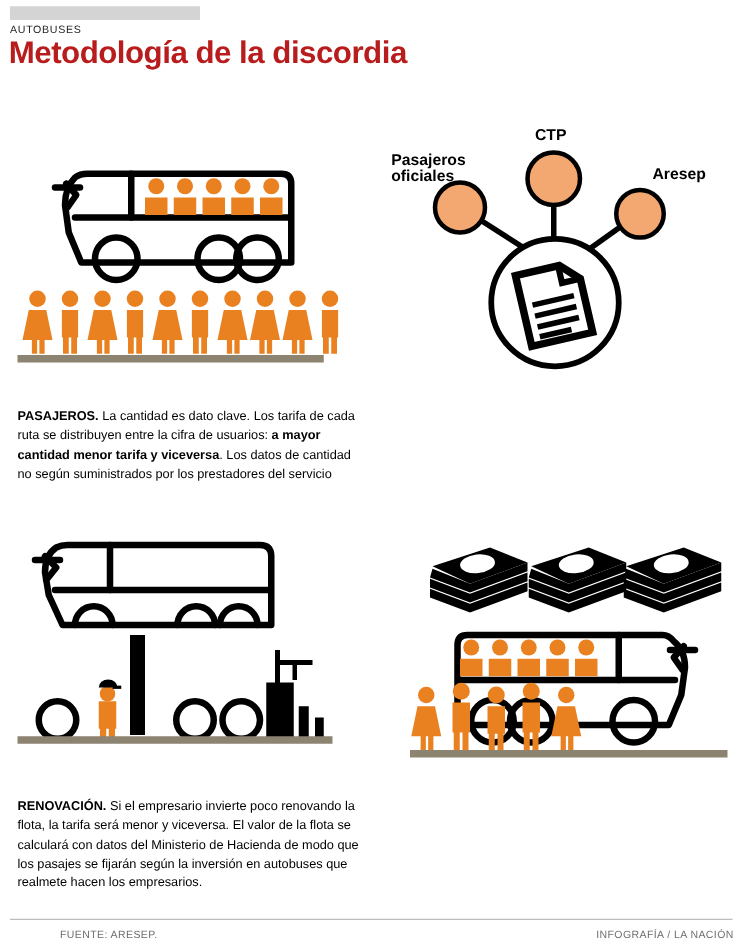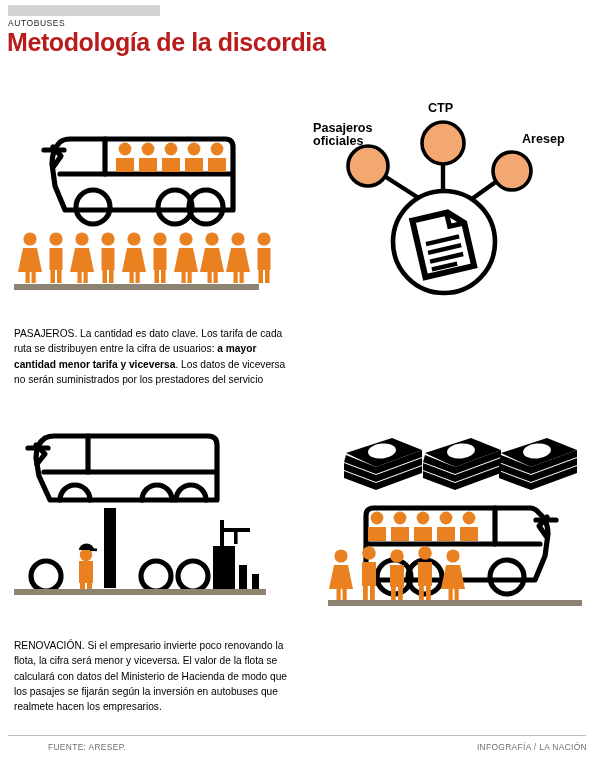--- a/index.html
+++ b/index.html
@@ -47,21 +47,21 @@
     color: #231f20;
   }
   .cell-art { position: absolute; }
   .body-copy {
     position: absolute;
     font-size: 10.2px;
     line-height: 15.2px;
     color: #000;
   }
   .body-copy b { font-weight: bold; }
-  .lede { font-weight: normal; }
+  .lede { font-weight: bold; }
 
   
   #art-pasajeros   { left: 8px;   top: 128px; width: 285px; height: 178px; }
   #txt-pasajeros   { left: 14px;  top: 316px; width: 272px; }
   #art-datos       { left: 300px; top: 114px; width: 288px; height: 192px; }
   #txt-datos       { left: 302px; top: 316px; width: 286px; }
   #art-renovacion  { left: 8px;   top: 424px; width: 285px; height: 186px; }
   #txt-renovacion  { left: 14px;  top: 628px; width: 278px; }
   #art-pago        { left: 300px; top: 420px; width: 288px; height: 190px; }
   #txt-pago        { left: 302px; top: 628px; width: 286px; }
@@ -196,21 +196,21 @@
           <path d="M249.5 120 h13 v22 h-13 z"></path>
           <rect x="250.4" y="141" width="4.6" height="14"></rect>
           <rect x="257" y="141" width="4.6" height="14"></rect>
         </g>
       </g>
 
       <rect x="6" y="156" width="245" height="6" fill="#8d8371"></rect>
     </svg>
   </div>
 
-  <p class="body-copy" id="txt-pasajeros"><span class="lede">PASAJEROS.</span><span> La cantidad es dato clave. Los tarifa de cada ruta se distribuyen entre la cifra de usuarios: </span><b>a mayor cantidad menor tarifa y viceversa</b><span>. Los datos de viceversa no serán suministrados por los prestadores del servicio</span></p>
+  <p class="body-copy" id="txt-pasajeros"><span class="lede">PASAJEROS.</span><span> La cantidad es dato clave. Los tarifa de cada ruta se distribuyen entre la cifra de usuarios: </span><b>a mayor cantidad menor tarifa y viceversa</b><span>. Los datos de cantidad no según suministrados por los prestadores del servicio</span></p>
 
   <div class="cell-art" id="art-datos">
     <svg width="288" height="192" viewBox="0 0 288 192" aria-hidden="true">
 
       <g stroke="#000" stroke-width="4.4" fill="none">
         <line x1="128" y1="90" x2="78" y2="58"></line>
         <line x1="143" y1="82" x2="143" y2="46"></line>
         <line x1="162" y1="92" x2="204" y2="62"></line>
       </g>
 
@@ -282,21 +282,21 @@
         <rect x="216" y="104" width="26" height="4"></rect>
         <rect x="226" y="104" width="3.6" height="16"></rect>
         <rect x="231" y="141" width="8" height="25"></rect>
         <rect x="244" y="150" width="7" height="16"></rect>
       </g>
 
       <rect x="6" y="165" width="252" height="6" fill="#8d8371"></rect>
     </svg>
   </div>
 
-  <p class="body-copy" id="txt-renovacion"><span class="lede">RENOVACIÓN.</span><span> Si el empresario invierte poco renovando la flota, la cifra será menor y viceversa. El valor de la flota se calculará con datos del Ministerio de Hacienda de modo que los pasajes se fijarán según la inversión en autobuses que realmete hacen los empresarios.</span></p>
+  <p class="body-copy" id="txt-renovacion"><span class="lede">RENOVACIÓN.</span><span> Si el empresario invierte poco renovando la flota, la tarifa será menor y viceversa. El valor de la flota se calculará con datos del Ministerio de Hacienda de modo que los pasajes se fijarán según la inversión en autobuses que realmete hacen los empresarios.</span></p>
 
   <div class="cell-art" id="art-pago">
     <svg width="288" height="190" viewBox="0 0 288 190" aria-hidden="true">
 
       <g>
         <g>
           <path d="M46 33 L92 18 L122 30 L76 47 Z" fill="#000"></path>
           <path d="M44 42 L76 54 L122 37 L122 30 L76 47 L46 35 Z" fill="#000"></path>
           <path d="M44 50 L76 62 L122 45 L122 38 L76 55 L44 43 Z" fill="#000"></path>
           <path d="M44 58 L76 70 L122 53 L122 46 L76 63 L44 51 Z" fill="#000"></path>

